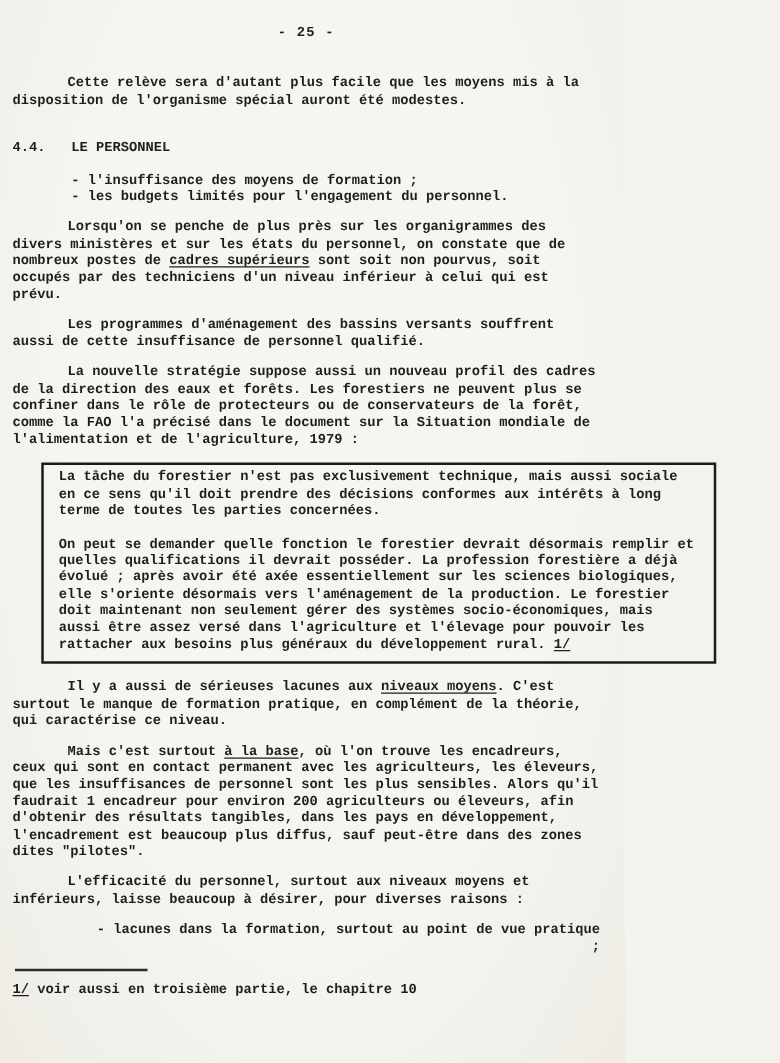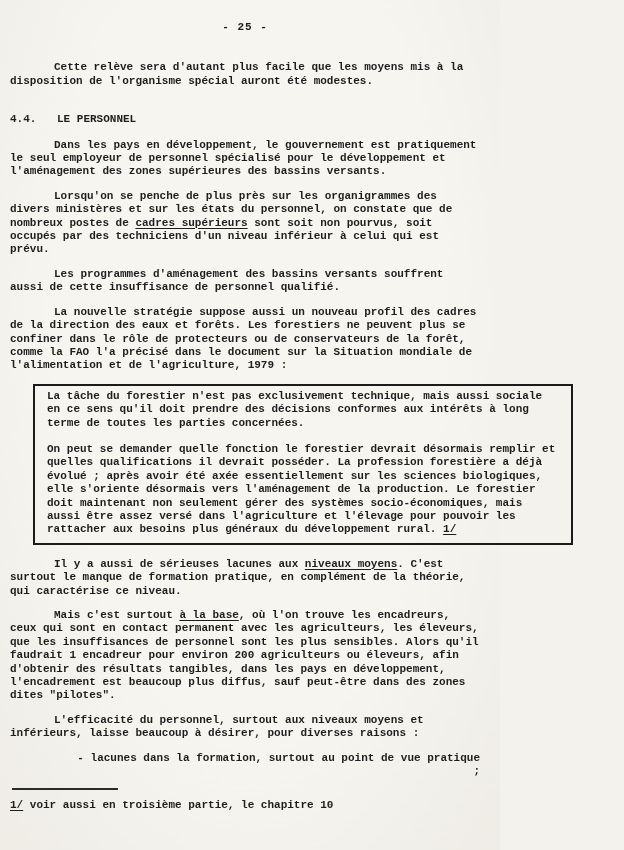--- a/index.html
+++ b/index.html
@@ -74,22 +74,25 @@
 <div class="sheet">
 
   <div class="page-number">- 25 -</div>
 
   <p class="indent">Cette relève sera d'autant plus facile que les moyens mis à la disposition de l'organisme spécial auront été modestes.</p>
 
   <div class="heading"><span class="sec-num">4.4.</span><span>LE PERSONNEL</span></div>
 
 
 
+  <ul class="plain">
+    <li>- l'insuffisance des moyens de formation ;</li>
+    <li>- les budgets limités pour l'engagement du personnel.</li>
+  </ul>
 
-  <p class="indent">Dans les pays en développement, le gouvernement est pratiquement le seul employeur de personnel spécialisé pour le développement et l'aménagement des zones supérieures des bassins versants.</p>
 
   <p class="indent"><span>Lorsqu'on se penche de plus près sur les organigrammes des divers ministères et sur les états du personnel, on constate que de nombreux postes de </span><span class="u">cadres supérieurs</span><span> sont soit non pourvus, soit occupés par des techniciens d'un niveau inférieur à celui qui est prévu.</span></p>
 
   <p class="indent">Les programmes d'aménagement des bassins versants souffrent aussi de cette insuffisance de personnel qualifié.</p>
 
   <p class="indent">La nouvelle stratégie suppose aussi un nouveau profil des cadres de la direction des eaux et forêts. Les forestiers ne peuvent plus se confiner dans le rôle de protecteurs ou de conservateurs de la forêt, comme la FAO l'a précisé dans le document sur la Situation mondiale de l'alimentation et de l'agriculture, 1979 :</p>
 
   <div class="quote-box">
     <p>La tâche du forestier n'est pas exclusivement technique, mais aussi sociale en ce sens qu'il doit prendre des décisions conformes aux intérêts à long terme de toutes les parties concernées.</p>
     <p><span>On peut se demander quelle fonction le forestier devrait désormais remplir et quelles qualifications il devrait posséder. La profession forestière a déjà évolué ; après avoir été axée essentiellement sur les sciences biologiques, elle s'oriente désormais vers l'aménagement de la production. Le forestier doit maintenant non seulement gérer des systèmes socio-économiques, mais aussi être assez versé dans l'agriculture et l'élevage pour pouvoir les rattacher aux besoins plus généraux du développement rural. </span><span class="u">1/</span></p>

